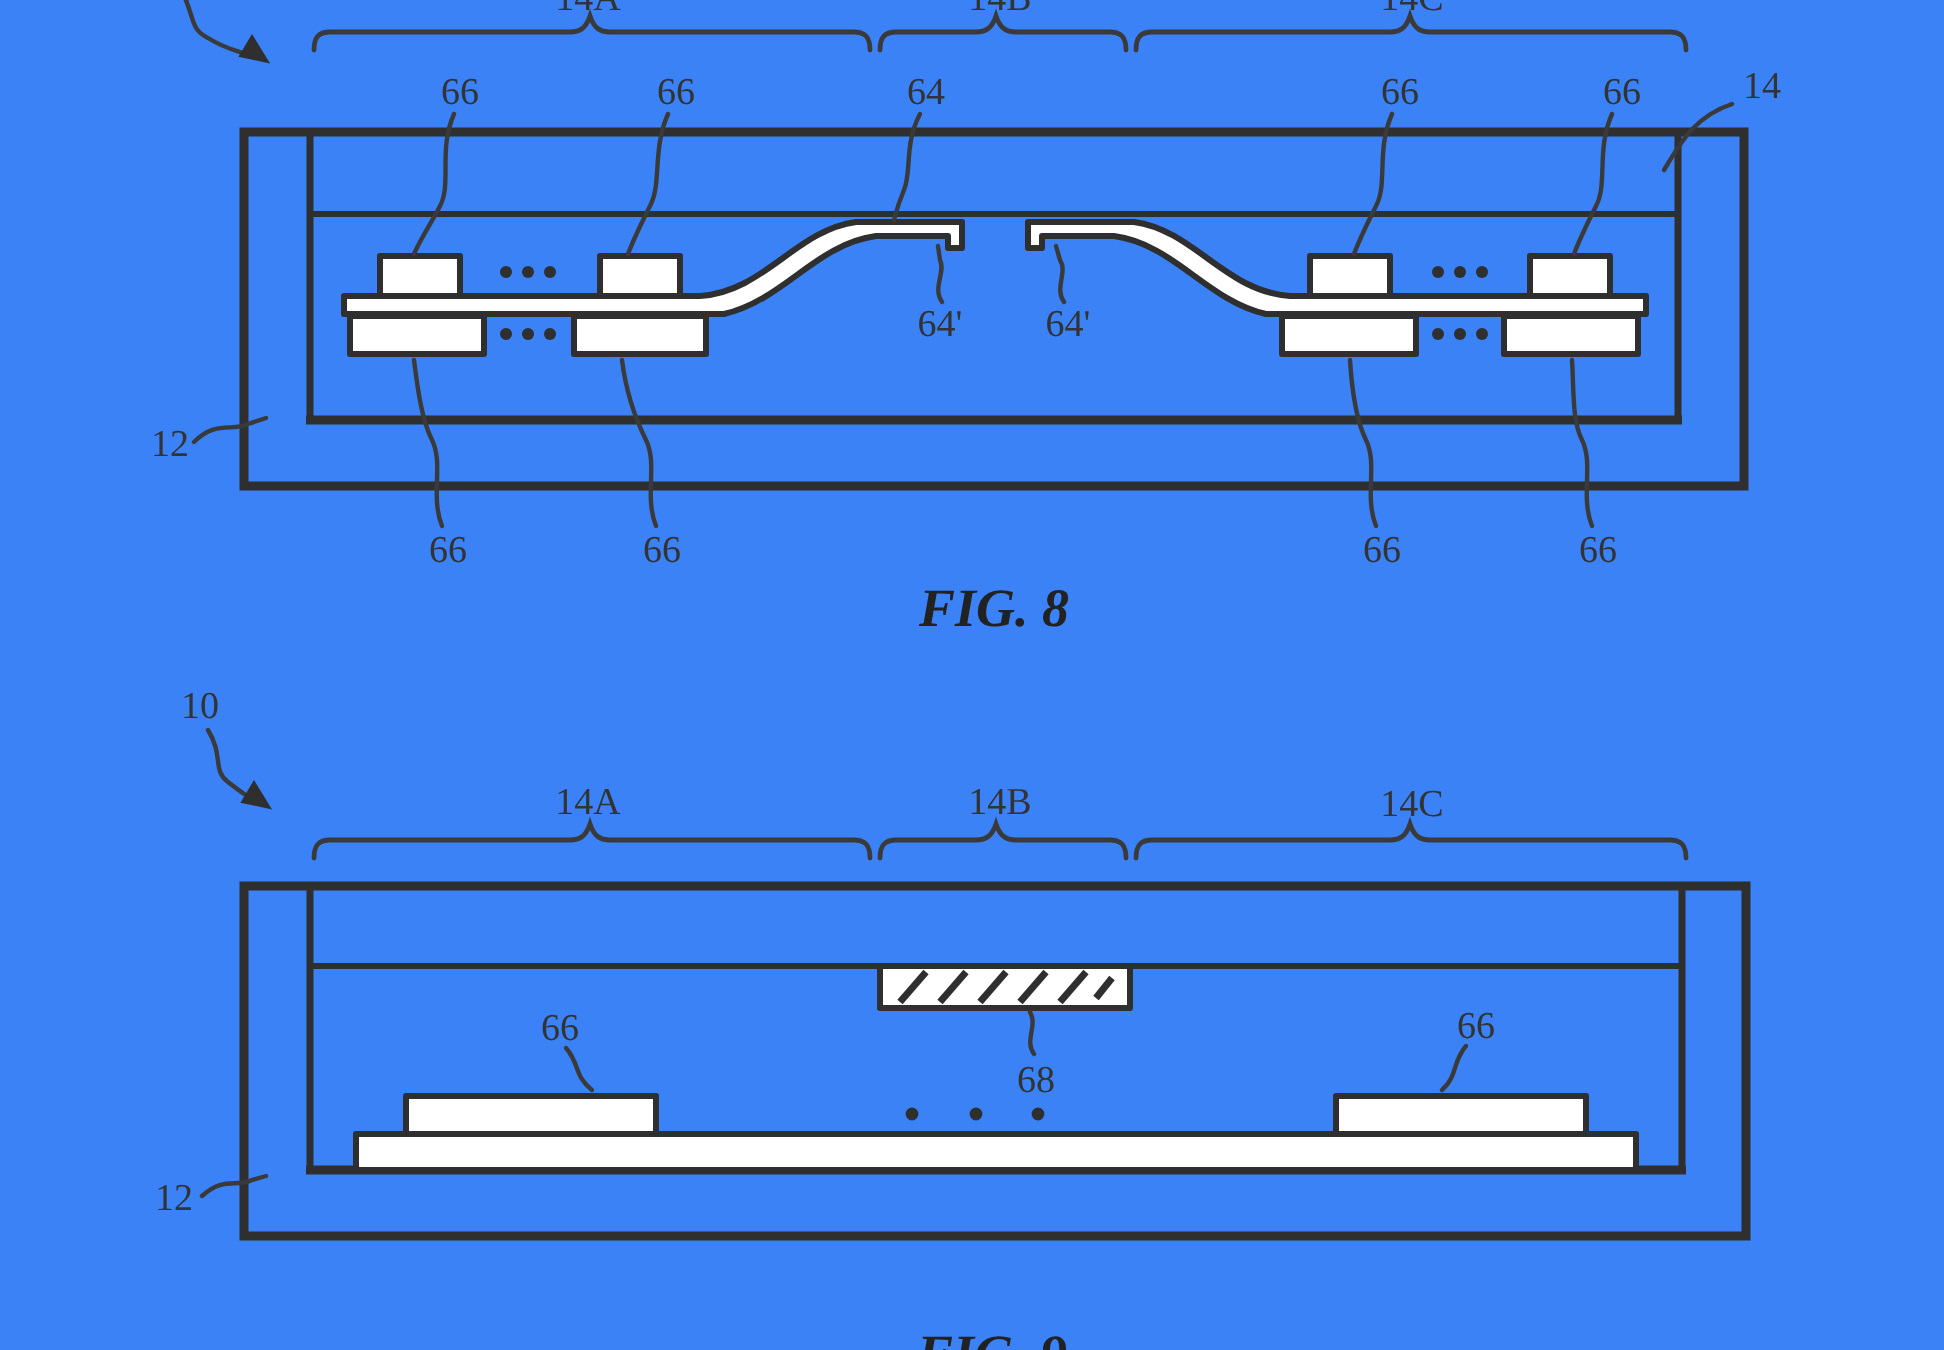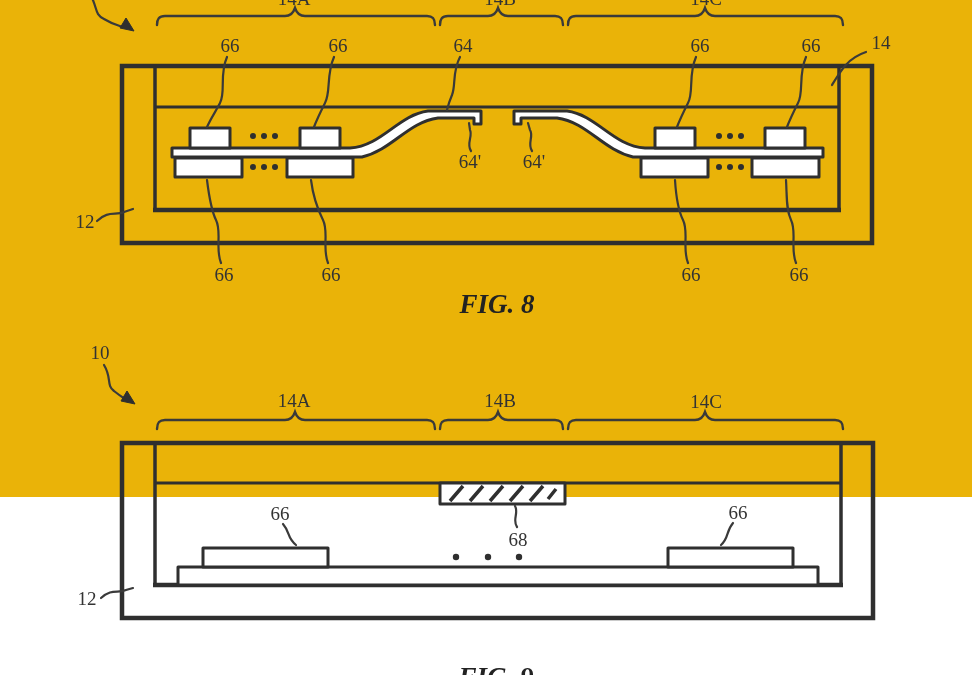--- a/index.html
+++ b/index.html
@@ -1,16 +1,16 @@
 <!DOCTYPE html>
 <html><head>
 <meta charset="utf-8">
 <style>
   html,body{margin:0;padding:0;background:#fff;width:972px;height:675px;overflow:hidden;}
-  .stage{position:relative;width:972px;height:497px;background:#eab308;}
+  .stage{position:relative;width:972px;height:675px;background:#3b82f6;}
   svg{position:absolute;left:0;top:0;}
   .ln{stroke:#2f2f2f;fill:none;stroke-width:3;}
   .ln-thick{stroke:#2f2f2f;fill:none;stroke-width:4.5;}
   .ln-mid{stroke:#2f2f2f;fill:none;stroke-width:3.5;}
   .shape{fill:#ffffff;stroke:#2f2f2f;stroke-width:3;stroke-linejoin:round;}
   .leader{stroke:#3a3a3a;stroke-width:2.2;fill:none;stroke-linecap:round;}
   .brace{stroke:#3a3a3a;stroke-width:2.4;fill:none;stroke-linecap:round;}
   .dot{fill:#2f2f2f;stroke:none;}
   .hatch{stroke:#2f2f2f;stroke-width:3.5;fill:none;stroke-linecap:butt;}
   .arrowhead{fill:#2f2f2f;stroke:#2f2f2f;stroke-width:1;}

